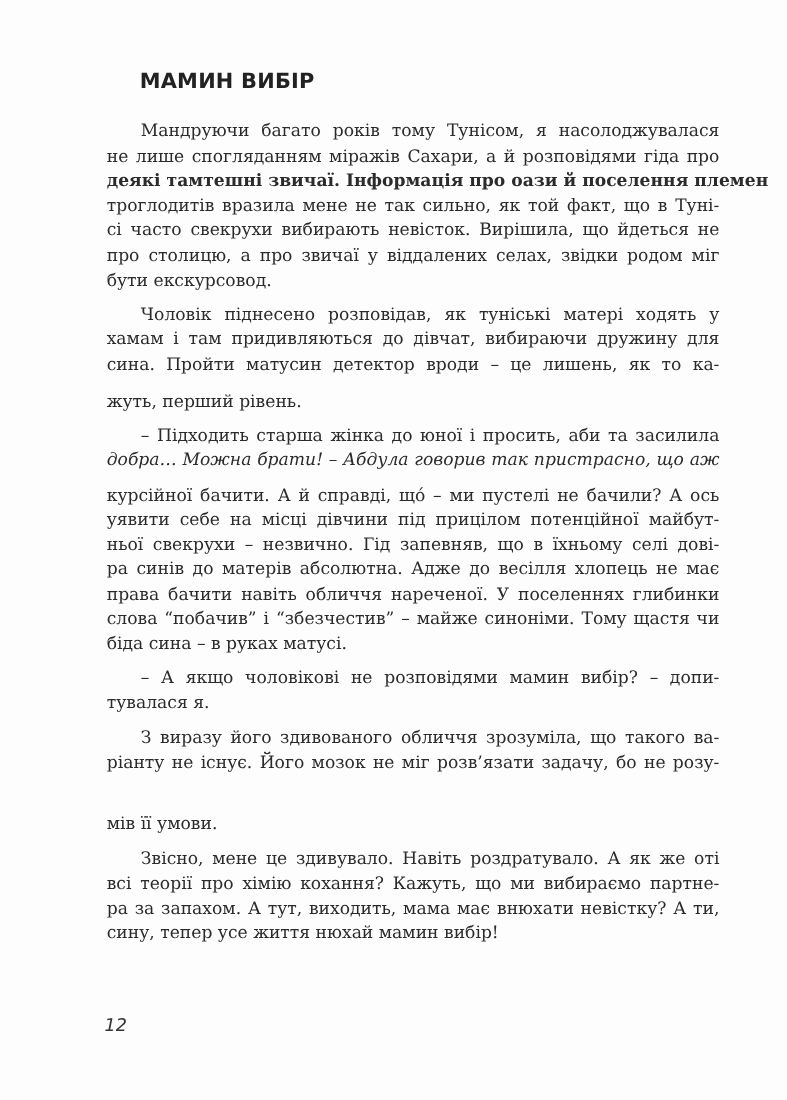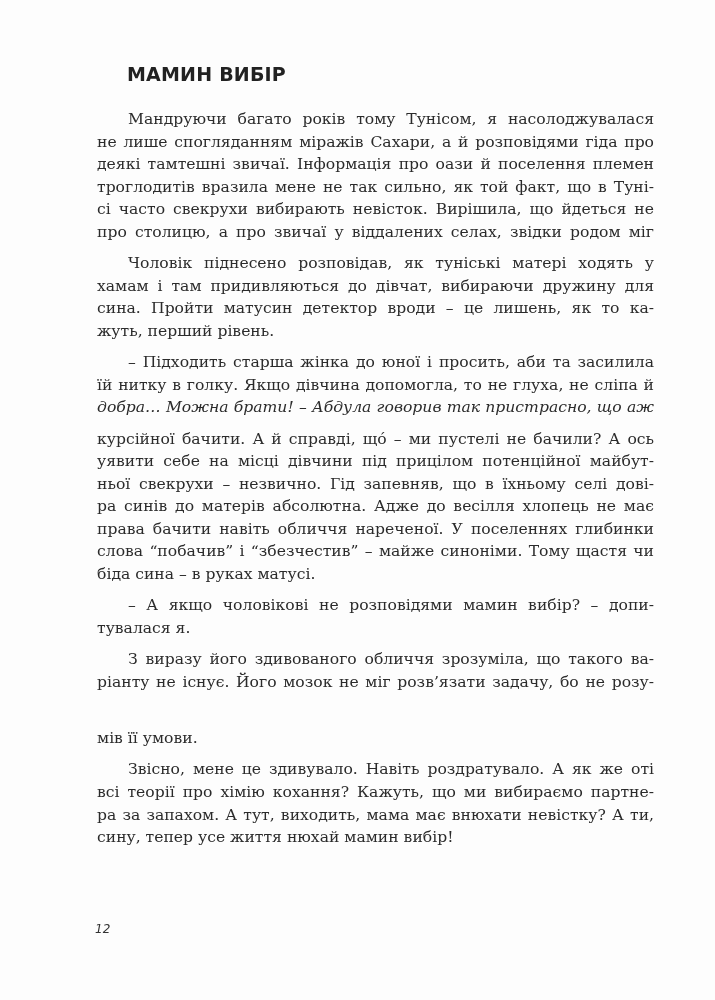--- a/index.html
+++ b/index.html
@@ -19,46 +19,46 @@
   }
   .para { margin: 0 0 8.6px 0; }
   .line {
     display: block; white-space: nowrap; text-align: justify; text-align-last: justify;
     height: 22.6px; overflow: visible;
   }
   .line.first { padding-left: 31px; }
   .line.last { text-align-last: left; }
   .page-number {
     position: absolute; left: 95px; top: 922px;
-    font-family: "DejaVu Sans", sans-serif; font-style: italic; font-size: 12px; color: #333;
+    font-family: "DejaVu Sans", sans-serif; font-style: italic; font-size: 16px; color: #333;
   }
 </style>
 </head>
 <body>
 
 <div class="page">
   <div class="heading">МАМИН ВИБІР</div>
   <div class="body-text" id="body-text">
       <div class="para">
         <span class="line first" style="white-space: nowrap;">Мандруючи багато років тому Тунісом, я насолоджувалася</span>
         <span class="line" style="white-space: nowrap;">не лише спогляданням міражів Сахари, а й розповідями гіда про</span>
-        <span class="line" style="white-space: nowrap;">деякі тамтешні звичаї. Інформація про оази й поселення племен</span>
+        <span class="line" style="white-space: nowrap; font-weight: bold;">деякі тамтешні звичаї. Інформація про оази й поселення племен</span>
         <span class="line" style="white-space: nowrap;">троглодитів вразила мене не так сильно, як той факт, що в Туні-</span>
         <span class="line" style="white-space: nowrap;">сі часто свекрухи вибирають невісток. Вирішила, що йдеться не</span>
         <span class="line" style="white-space: nowrap;">про столицю, а про звичаї у віддалених селах, звідки родом міг</span>
+        <span class="line last" style="white-space: nowrap;">бути екскурсовод.</span>
       </div>
       <div class="para">
         <span class="line first" style="white-space: nowrap;">Чоловік піднесено розповідав, як туніські матері ходять у</span>
         <span class="line" style="white-space: nowrap;">хамам і там придивляються до дівчат, вибираючи дружину для</span>
         <span class="line" style="white-space: nowrap;">сина. Пройти матусин детектор вроди – це лишень, як то ка-</span>
-        <span class="line last" style="white-space: nowrap;">жуть, перший рівень.</span>
+        <span class="line last" style="white-space: nowrap; margin-top: 11px;">жуть, перший рівень.</span>
       </div>
       <div class="para">
         <span class="line first" style="white-space: nowrap;">– Підходить старша жінка до юної і просить, аби та засилила</span>
-        <span class="line" style="white-space: nowrap;">їй нитку в голку. Якщо дівчина допомогла, то не глуха, не сліпа й</span>
         <span class="line" style="white-space: nowrap; font-style: italic;">добра… Можна брати! – Абдула говорив так пристрасно, що аж</span>
       </div>
       <div class="para">
         <span class="line" style="white-space: nowrap;">курсійної бачити. А й справді, щó – ми пустелі не бачили? А ось</span>
         <span class="line" style="white-space: nowrap;">уявити себе на місці дівчини під прицілом потенційної майбут-</span>
         <span class="line" style="white-space: nowrap;">ньої свекрухи – незвично. Гід запевняв, що в їхньому селі дові-</span>
         <span class="line" style="white-space: nowrap;">ра синів до матерів абсолютна. Адже до весілля хлопець не має</span>
         <span class="line" style="white-space: nowrap;">права бачити навіть обличчя нареченої. У поселеннях глибинки</span>
         <span class="line" style="white-space: nowrap;">слова “побачив” і “збезчестив” – майже синоніми. Тому щастя чи</span>
         <span class="line last" style="white-space: nowrap;">біда сина – в руках матусі.</span>

